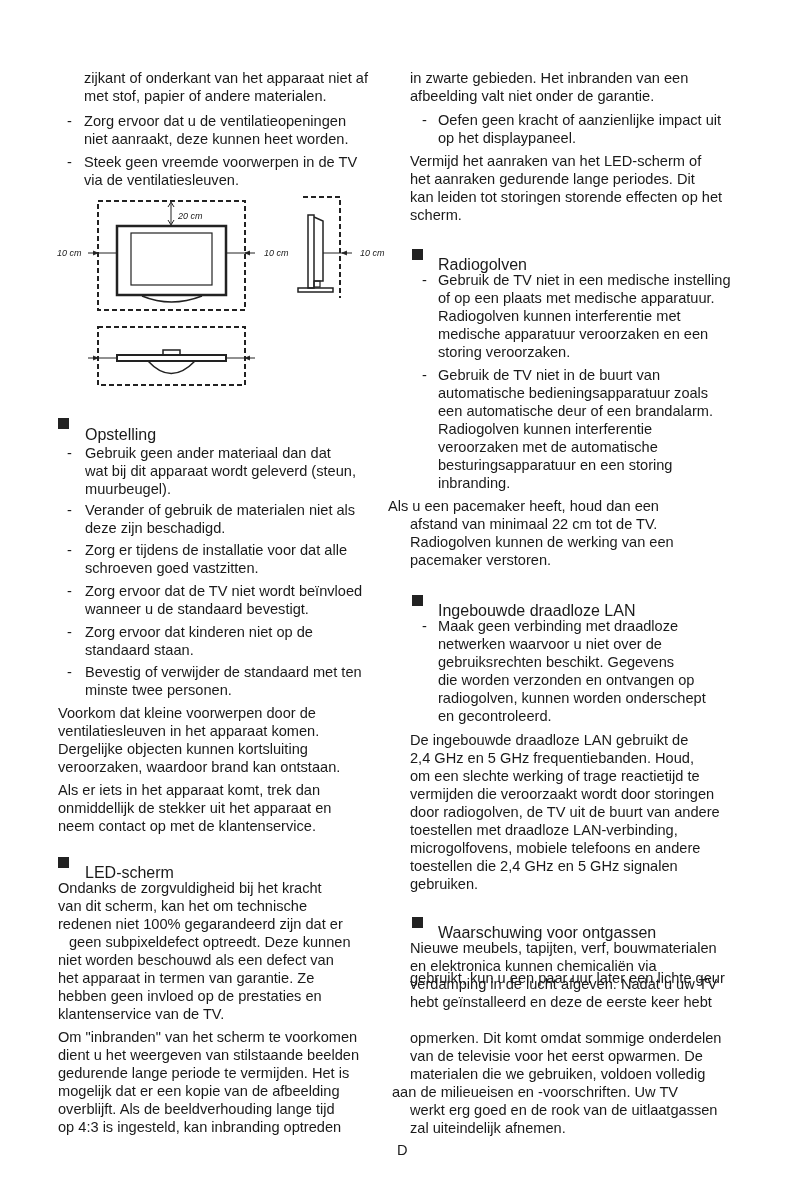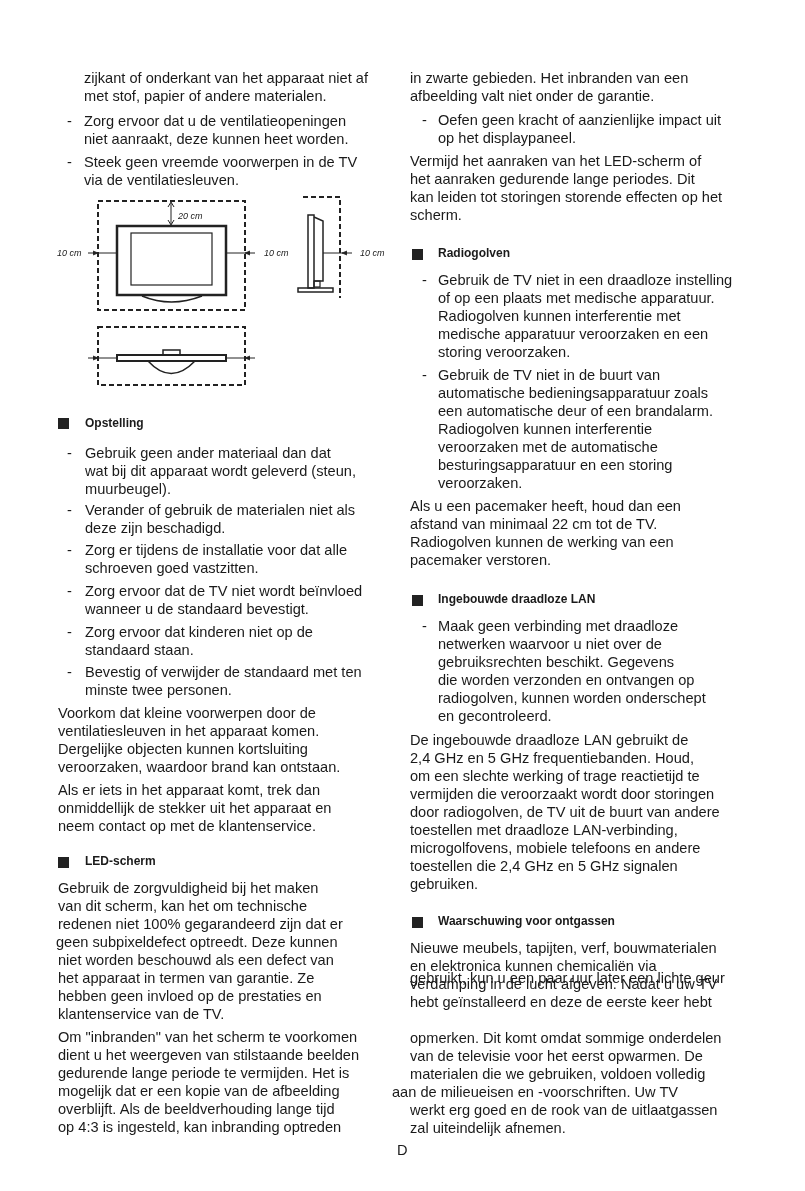--- a/index.html
+++ b/index.html
@@ -1,20 +1,20 @@
 <!DOCTYPE html>
 <html><head>
 <meta charset="utf-8">
 <style>
   html, body { margin: 0; padding: 0; background: #ffffff; }
   body { width: 805px; height: 1191px; position: relative; overflow: hidden;
          font-family: "Liberation Sans", sans-serif; color: #1a1a1a; }
   .line { position: absolute; white-space: nowrap; font-size: 14.6px; line-height: 18px; }
   .dash { position: absolute; font-size: 14.6px; line-height: 18px; }
-  .heading { position: absolute; white-space: nowrap; font-size: 12px; font-weight: bold; line-height: 22px; }
+  .heading { position: absolute; white-space: nowrap; font-size: 16px; font-weight: normal; line-height: 22px; margin-top: 12px; }
   .sq { position: absolute; width: 11px; height: 11px; background: #222; }
   .diagram { position: absolute; left: 50px; top: 190px; width: 350px; height: 200px; font-style: italic; }
   .diagram svg text { font-family: "Liberation Sans", sans-serif; font-size: 9px; fill: #222; }
   .page-letter { position: absolute; left: 397px; top: 1141px; font-size: 14.6px; line-height: 18px; }
 </style>
 </head>
 <body>
 
 <div class="diagram">
   <svg width="350" height="200" viewBox="0 0 350 200">
@@ -104,24 +104,24 @@
   <div class="line" style="left:58px;top:740px">Dergelijke objecten kunnen kortsluiting</div>
   <div class="line" style="left:58px;top:758px">veroorzaken, waardoor brand kan ontstaan.</div>
 
   <div class="line" style="left:58px;top:781px">Als er iets in het apparaat komt, trek dan</div>
   <div class="line" style="left:58px;top:799px">onmiddellijk de stekker uit het apparaat en</div>
   <div class="line" style="left:58px;top:817px">neem contact op met de klantenservice.</div>
 
   <div class="sq" style="left:58px;top:857px"></div>
   <div class="heading" style="left:85px;top:850px">LED-scherm</div>
 
-  <div class="line" style="left:58px;top:879px">Gebruik de zorgvuldigheid bij het maken</div>
+  <div class="line" style="left:58px;top:879px">Ondanks de zorgvuldigheid bij het kracht</div>
   <div class="line" style="left:58px;top:897px">van dit scherm, kan het om technische</div>
   <div class="line" style="left:58px;top:915px">redenen niet 100% gegarandeerd zijn dat er</div>
-  <div class="line" style="left:56px;top:933px">geen subpixeldefect optreedt. Deze kunnen</div>
+  <div class="line" style="left:69px;top:933px">geen subpixeldefect optreedt. Deze kunnen</div>
   <div class="line" style="left:58px;top:951px">niet worden beschouwd als een defect van</div>
   <div class="line" style="left:58px;top:969px">het apparaat in termen van garantie. Ze</div>
   <div class="line" style="left:58px;top:987px">hebben geen invloed op de prestaties en</div>
   <div class="line" style="left:58px;top:1005px">klantenservice van de TV.</div>
 
   <div class="line" style="left:58px;top:1028px">Om "inbranden" van het scherm te voorkomen</div>
   <div class="line" style="left:58px;top:1046px">dient u het weergeven van stilstaande beelden</div>
   <div class="line" style="left:58px;top:1064px">gedurende lange periode te vermijden. Het is</div>
   <div class="line" style="left:58px;top:1082px">mogelijk dat er een kopie van de afbeelding</div>
   <div class="line" style="left:58px;top:1100px">overblijft. Als de beeldverhouding lange tijd</div>
@@ -138,36 +138,36 @@
 
   <div class="line" style="left:410px;top:152px">Vermijd het aanraken van het LED-scherm of</div>
   <div class="line" style="left:410px;top:170px">het aanraken gedurende lange periodes. Dit</div>
   <div class="line" style="left:410px;top:188px">kan leiden tot storingen storende effecten op het</div>
   <div class="line" style="left:410px;top:206px">scherm.</div>
 
   <div class="sq" style="left:412px;top:249px"></div>
   <div class="heading" style="left:438px;top:242px">Radiogolven</div>
 
   <div class="dash" style="left:422px;top:271px">-</div>
-  <div class="line" style="left:438px;top:271px">Gebruik de TV niet in een draadloze instelling</div>
+  <div class="line" style="left:438px;top:271px">Gebruik de TV niet in een medische instelling</div>
   <div class="line" style="left:438px;top:289px">of op een plaats met medische apparatuur.</div>
   <div class="line" style="left:438px;top:307px">Radiogolven kunnen interferentie met</div>
   <div class="line" style="left:438px;top:325px">medische apparatuur veroorzaken en een</div>
   <div class="line" style="left:438px;top:343px">storing veroorzaken.</div>
 
   <div class="dash" style="left:422px;top:366px">-</div>
   <div class="line" style="left:438px;top:366px">Gebruik de TV niet in de buurt van</div>
   <div class="line" style="left:438px;top:384px">automatische bedieningsapparatuur zoals</div>
   <div class="line" style="left:438px;top:402px">een automatische deur of een brandalarm.</div>
   <div class="line" style="left:438px;top:420px">Radiogolven kunnen interferentie</div>
   <div class="line" style="left:438px;top:438px">veroorzaken met de automatische</div>
   <div class="line" style="left:438px;top:456px">besturingsapparatuur en een storing</div>
-  <div class="line" style="left:438px;top:474px">veroorzaken.</div>
-
-  <div class="line" style="left:410px;top:497px">Als u een pacemaker heeft, houd dan een</div>
+  <div class="line" style="left:438px;top:474px">inbranding.</div>
+
+  <div class="line" style="left:388px;top:497px">Als u een pacemaker heeft, houd dan een</div>
   <div class="line" style="left:410px;top:515px">afstand van minimaal 22 cm tot de TV.</div>
   <div class="line" style="left:410px;top:533px">Radiogolven kunnen de werking van een</div>
   <div class="line" style="left:410px;top:551px">pacemaker verstoren.</div>
 
   <div class="sq" style="left:412px;top:595px"></div>
   <div class="heading" style="left:438px;top:588px">Ingebouwde draadloze LAN</div>
 
   <div class="dash" style="left:422px;top:617px">-</div>
   <div class="line" style="left:438px;top:617px">Maak geen verbinding met draadloze</div>
   <div class="line" style="left:438px;top:635px">netwerken waarvoor u niet over de</div>

